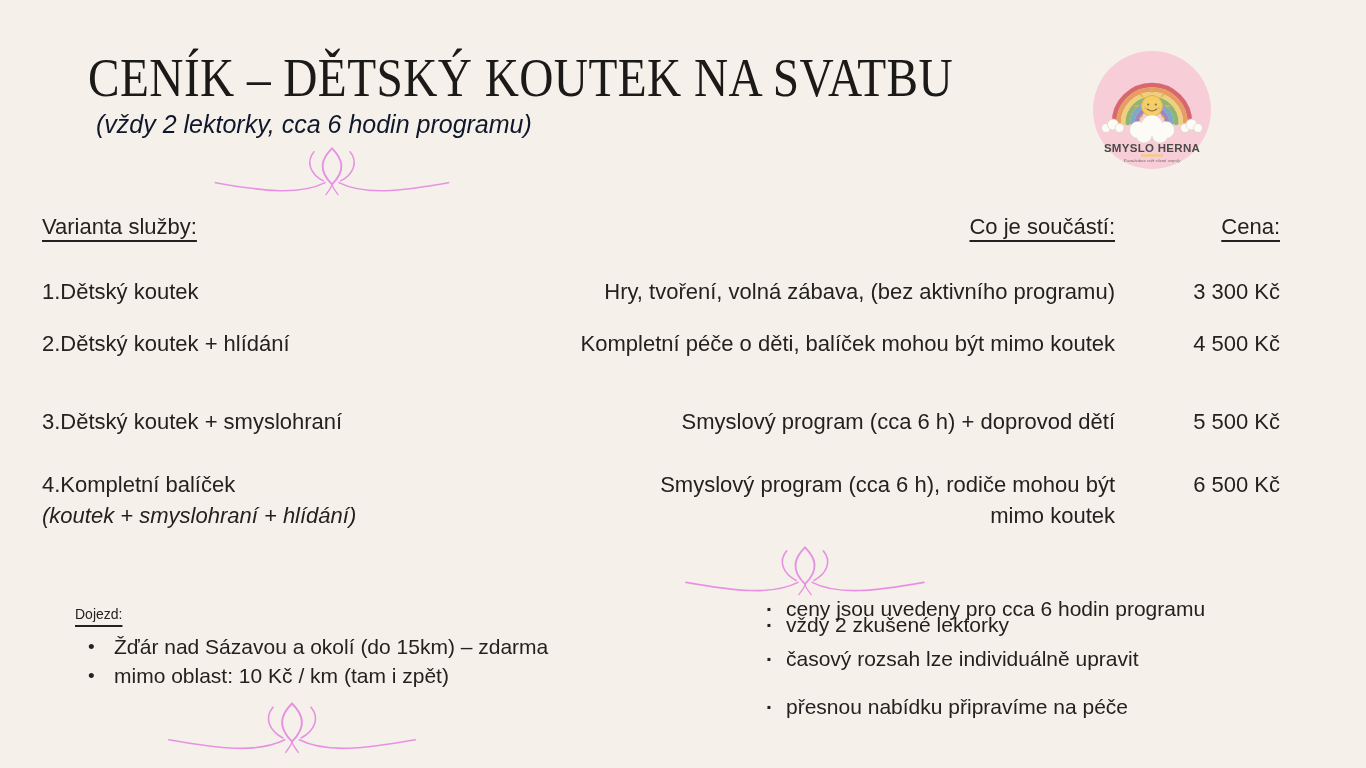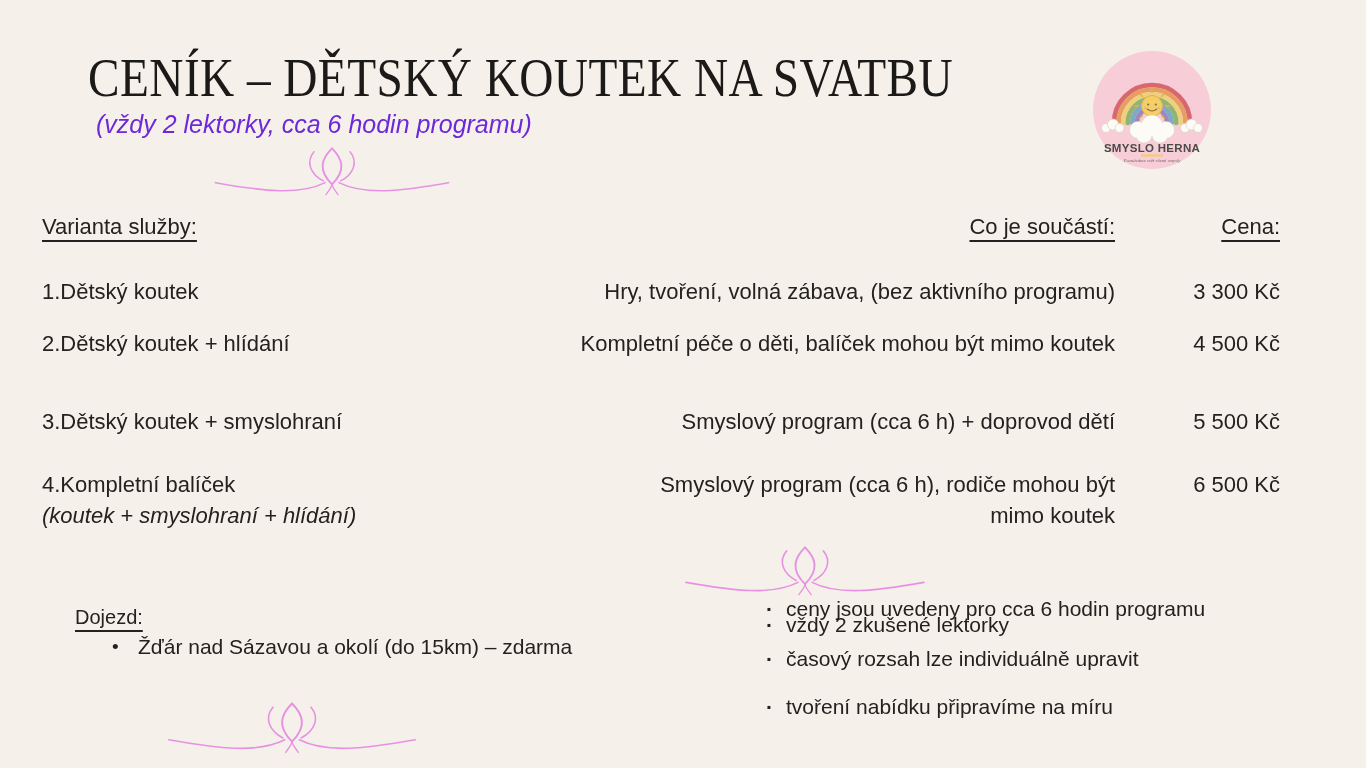--- a/index.html
+++ b/index.html
@@ -14,43 +14,43 @@
   
   .title{
     position:absolute;left:88px;top:46px;margin:0;
     font-family:"Liberation Serif",serif;font-weight:400;
     font-size:55px;color:#1c1a18;white-space:nowrap;
     transform:scaleX(0.86);transform-origin:left top;
     letter-spacing:0.5px;
   }
   .subtitle{
     position:absolute;left:96px;top:110px;margin:0;
-    font-size:25px;font-style:italic;color:#6d28d9;white-space:nowrap;
+    font-size:25px;font-style:italic;color:#0f172a;white-space:nowrap;
   }
   .logo{position:absolute;left:1092px;top:50px;width:120px;height:120px;}
   
   .flourish{position:absolute;}
   .f1{left:212px;top:144px;width:240px;height:55px;}
   .f2{left:671px;top:543px;width:268px;height:56px;}
   .f3{left:156px;top:699px;width:272px;height:58px;}
   
   .cell{position:absolute;font-size:22px;line-height:31px;}
   .colv{left:42px;width:430px;text-align:left;}
   .coli{left:455px;width:660px;text-align:right;}
   .colp{left:1110px;width:170px;text-align:right;}
   .thead{top:211px;}
   .r0{top:276px;}
   .r1{top:328px;}
   .r2{top:406px;}
   .r3{top:469px;}
   .u{text-decoration:underline;text-underline-offset:6px;text-decoration-thickness:1.5px;}
   .note-line{font-style:italic;}
   
-  .travel-heading{position:absolute;left:75px;top:606px;font-size:20px;}
-  .t-item{position:absolute;left:88px;font-size:21px;line-height:25px;margin-left:24px;}
+  .travel-heading{position:absolute;left:75px;top:606px;font-size:14px;}
+  .t-item{position:absolute;left:88px;font-size:21px;line-height:25px;}
   .t-item .blt{display:inline-block;width:26px;font-size:19px;vertical-align:top;}
   .ti0{top:634px;}
   .ti1{top:663px;}
   .n-item{position:absolute;left:766px;font-size:21px;line-height:25px;}
   .n-item .blt{display:inline-block;width:20px;text-align:left;font-weight:bold;}
   .ni0{top:572px;margin-top:24px;}
   .ni1{top:612px;}
   .ni2{top:646px;}
   .ni3{top:694px;}
 </style>
@@ -183,27 +183,30 @@
     <div>mimo koutek</div>
   </div>
   <div class="cell colp r3">
     <div>6 500 Kč</div>
   </div>
 
   <div class="travel-heading"><span class="u">Dojezd:</span></div>
   <div class="t-item ti0">
     <span class="blt">•</span><span>Žďár nad Sázavou a okolí (do 15km) – zdarma</span>
   </div>
+  <div class="t-item ti1">
+    <span class="blt">•</span><span>mimo oblast: 10 Kč / km (tam i zpět)</span>
+  </div>
 
   <div class="n-item ni0">
     <span class="blt">·</span><span>ceny jsou uvedeny pro cca 6 hodin programu</span>
   </div>
   <div class="n-item ni1">
     <span class="blt">·</span><span>vždy 2 zkušené lektorky</span>
   </div>
   <div class="n-item ni2">
     <span class="blt">·</span><span>časový rozsah lze individuálně upravit</span>
   </div>
   <div class="n-item ni3">
-    <span class="blt">·</span><span>tvoření nabídku připravíme na míru</span>
+    <span class="blt">·</span><span>přesnou nabídku připravíme na péče</span>
   </div>
 
 </div>
 
 </body></html>

